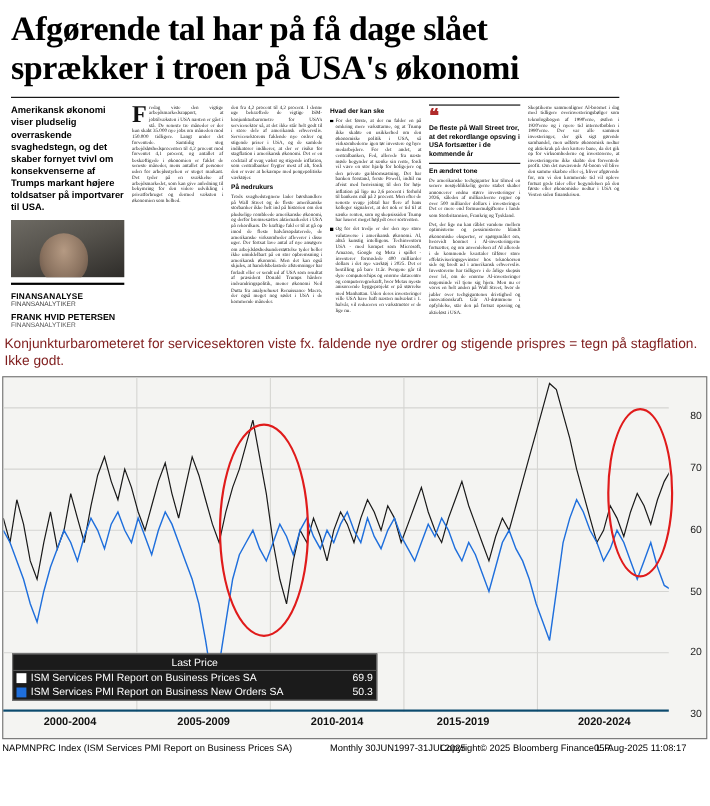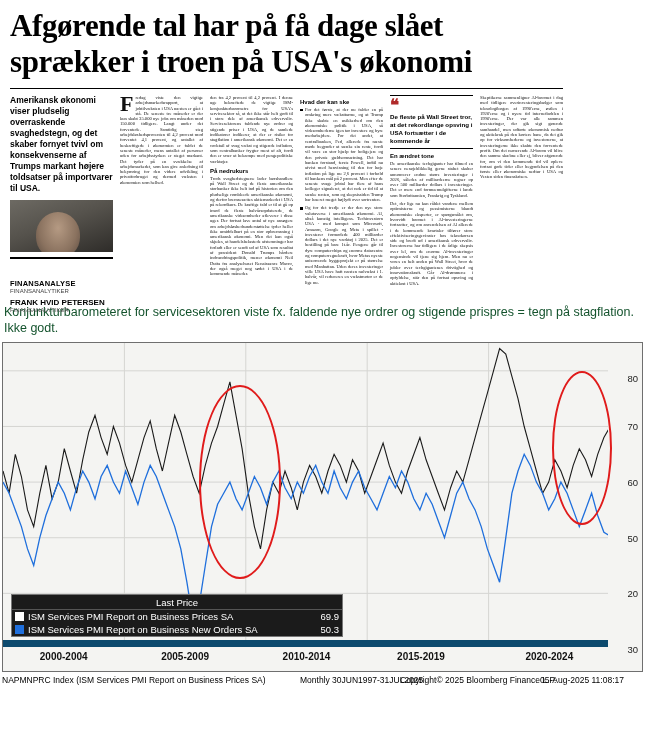--- a/index.html
+++ b/index.html
@@ -30,21 +30,21 @@
     background:linear-gradient(160deg,#6d6a63 0%,#55524c 45%,#2e2c29 100%);
     position:relative;overflow:hidden;
   }
   .portrait:after{
     content:"";position:absolute;left:26px;top:12px;width:44px;height:46px;border-radius:50% 50% 45% 45%;
     background:radial-gradient(ellipse at 50% 35%,#b59a83 0%,#8a725f 60%,#5b4b40 100%);
   }
   .fin-rule{border-top:2px solid #000;margin-top:5px;}
   .fin-label{
     font-family:"Liberation Sans",sans-serif;font-weight:bold;font-size:7.5px;
-    margin-top:20px;letter-spacing:0.2px;
+    margin-top:6px;letter-spacing:0.2px;
   }
   .fin-sub{font-family:"Liberation Sans",sans-serif;font-size:6px;color:#444;}
   .byline{font-family:"Liberation Sans",sans-serif;font-weight:bold;font-size:8px;margin-top:4px;}
   .byline-sub{font-family:"Liberation Sans",sans-serif;font-size:6px;color:#555;}
   .body-col{
     font-size:4.6px;line-height:5.3px;text-align:justify;
     -webkit-hyphens:auto;hyphens:auto;color:#111;
   }
   .dropcap::first-letter{
     float:left;font-size:22px;line-height:18px;font-weight:bold;padding-right:2px;
@@ -58,37 +58,37 @@
   .quote-box{border-top:1px solid #000;padding-top:3px;margin-bottom:4px;}
   .quote-mark{color:#b02a2a;font-size:17px;line-height:13px;font-weight:bold;font-family:"Liberation Serif",serif;}
   .quote-text{
     font-family:"Liberation Sans",sans-serif;font-weight:bold;font-size:6.2px;line-height:8px;margin-top:1px;
   }
   .quote-rule{border-bottom:1px solid #000;margin-top:3px;}
 
   
   .caption{
     font-family:"Liberation Sans",sans-serif;
-    font-size:12.5px;line-height:16px;color:#14532d;
+    font-size:12.5px;line-height:16px;color:#7f1d1d;
     padding:4px 6px 6px 4px;
   }
 
   
   .chart-wrap{position:relative;width:641px;height:330px;margin:0 2px;}
   .chart-frame{
     position:absolute;left:0;top:0;right:0;bottom:0;
     background:#f4f4f2;border:1px solid #6f6f6f;box-sizing:border-box;
   }
   .plot{position:absolute;left:0;top:0;right:34px;bottom:24px;overflow:hidden;}
   .ytick{
     position:absolute;right:4px;font-family:"Liberation Sans",sans-serif;
     font-size:9.5px;color:#222;transform:translateY(-50%);
   }
   .xaxis{
-    position:absolute;left:0;right:34px;bottom:0;height:24px;border-top:7px solid #0c4a6e;
+    position:absolute;left:0;right:34px;bottom:0;height:24px;border-top:2px solid #0c4a6e;
   }
   .xtick{
     position:absolute;top:4px;font-family:"Liberation Sans",sans-serif;font-weight:bold;
     font-size:10px;color:#111;transform:translateX(-50%);white-space:nowrap;
   }
   .ellipse{
     position:absolute;border:2px solid #e01b1b;border-radius:50%;
   }
   .legend{
     position:absolute;left:8px;bottom:34px;width:330px;

